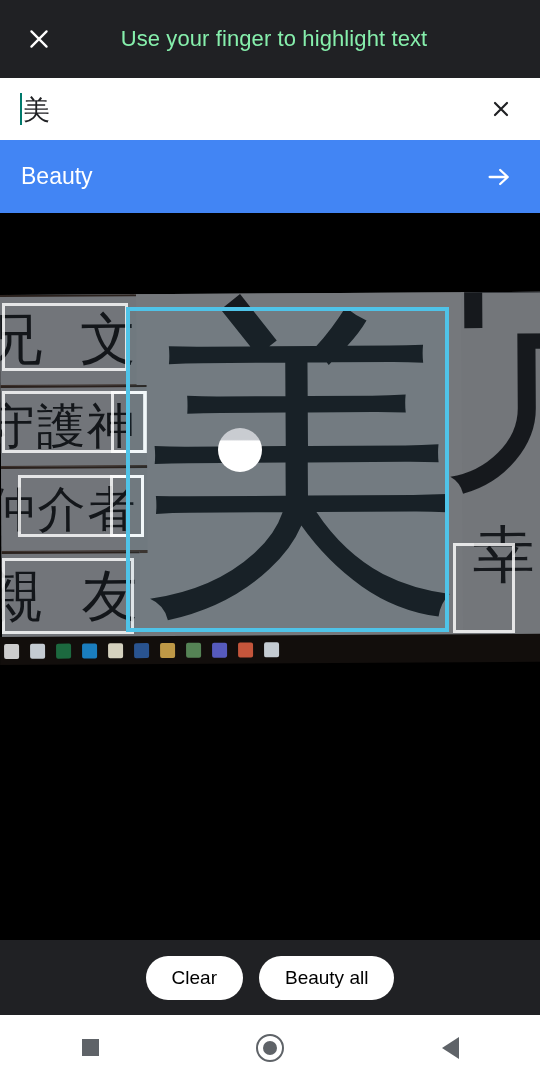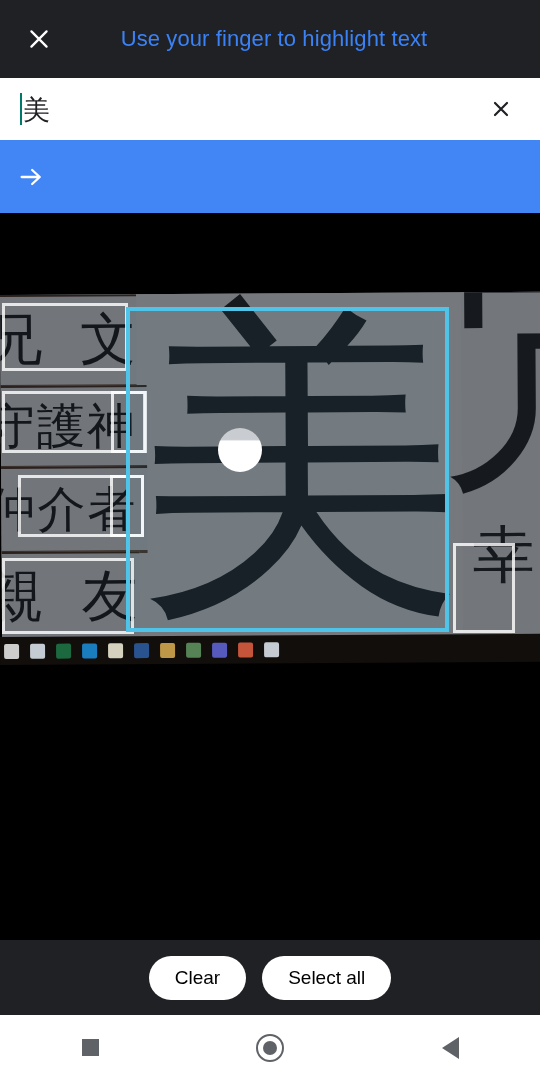--- a/index.html
+++ b/index.html
@@ -25,21 +25,21 @@
     width: 540px; height: 78px;
     background: #202124;
     display: flex; align-items: center;
   }
   .header-close {
     width: 78px; height: 78px;
     display: flex; align-items: center; justify-content: center;
     cursor: pointer;
   }
   .header-title {
-    color: #3b82f6;
+    color: #86efac;
     font-size: 22px;
     letter-spacing: 0.1px;
     flex: 1;
     margin-left: -10px;
     text-align: center;
     padding-right: 60px;
   }
 
   
   .input-row {
@@ -292,20 +292,21 @@
       <span class="src-text">美</span>
     </div>
     <div class="input-clear">
       <svg width="24" height="24" viewBox="0 0 24 24">
         <path d="M6 6 L18 18 M18 6 L6 18" stroke="#202124" stroke-width="2.2" fill="none" stroke-linecap="round"></path>
       </svg>
     </div>
   </div>
 
   <div class="trans-bar">
+    <div class="trans-text">Beauty</div>
     <div class="trans-arrow">
       <svg width="28" height="28" viewBox="0 0 24 24">
         <path d="M4 12 H19 M13 6 L19.5 12 L13 18" stroke="#ffffff" stroke-width="2" fill="none" stroke-linecap="round" stroke-linejoin="round"></path>
       </svg>
     </div>
   </div>
 
   <div class="viewport">
 
     <div class="monitor">
@@ -349,21 +350,21 @@
     <div class="ocr-box" style="left:453px;top:330px; width:62px;  height:90px;"></div>
 
     <div class="sel-box" style="left:126px; top:94px; width:323px; height:325px;"></div>
 
     <div class="touch-dot" style="left:218px; top:215px;"></div>
 
   </div>
 
   <div class="action-bar">
     <button class="pill">Clear</button>
-    <button class="pill">Select all</button>
+    <button class="pill">Beauty all</button>
   </div>
 
   <div class="navbar">
     <div class="nav-btn">
       <span class="nav-square"></span>
     </div>
     <div class="nav-btn">
       <span class="nav-circle">
           <i></i>
         </span>

